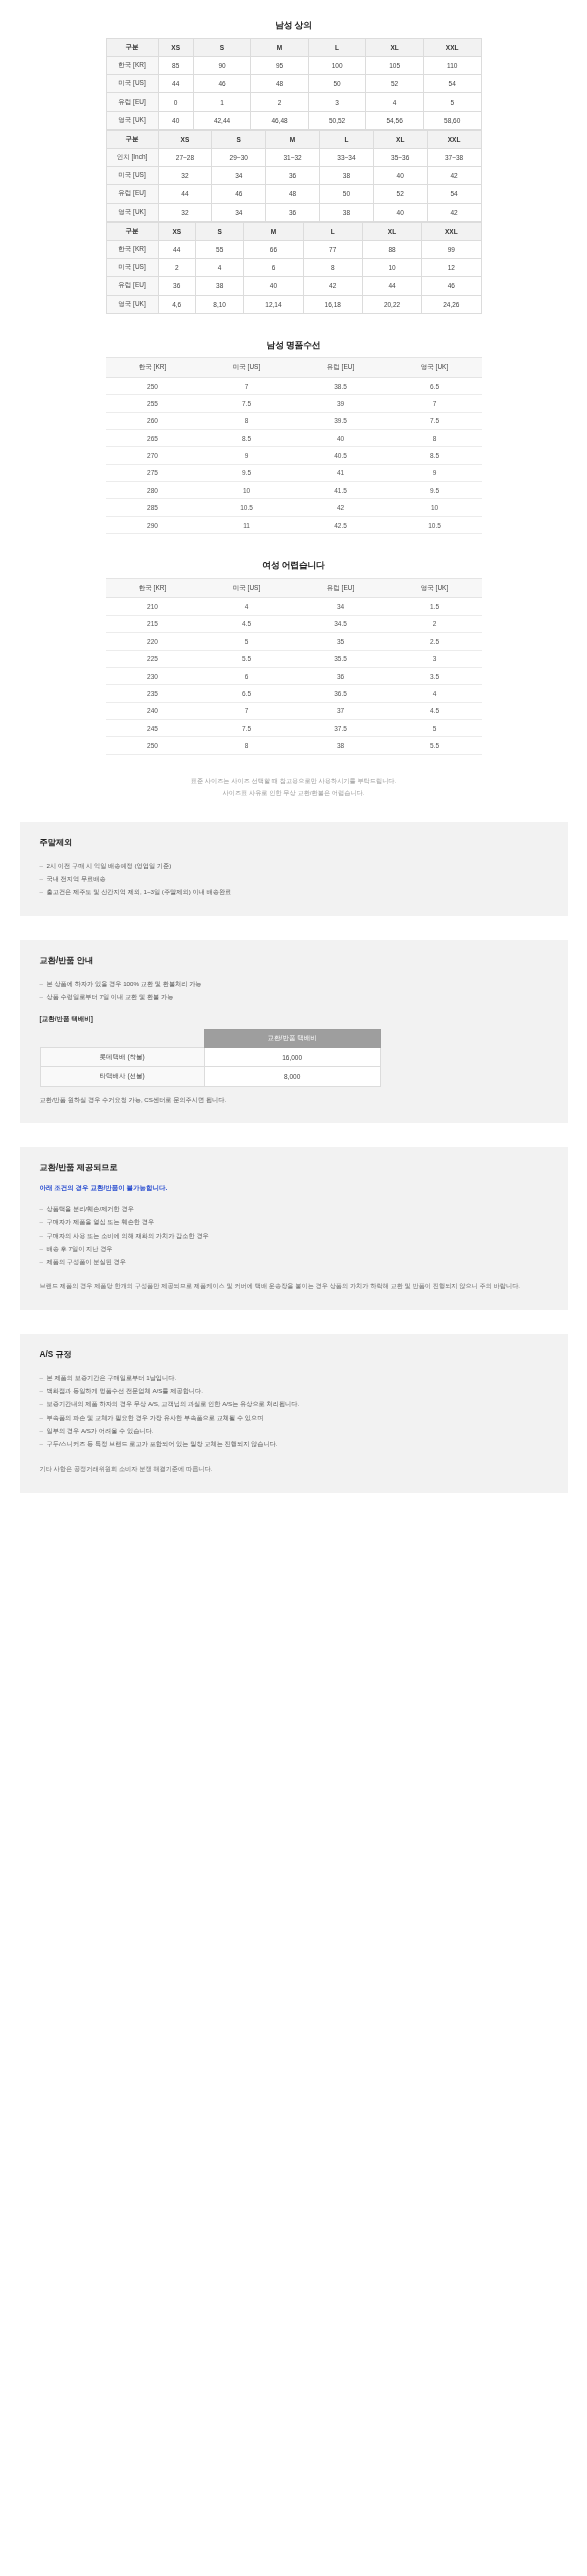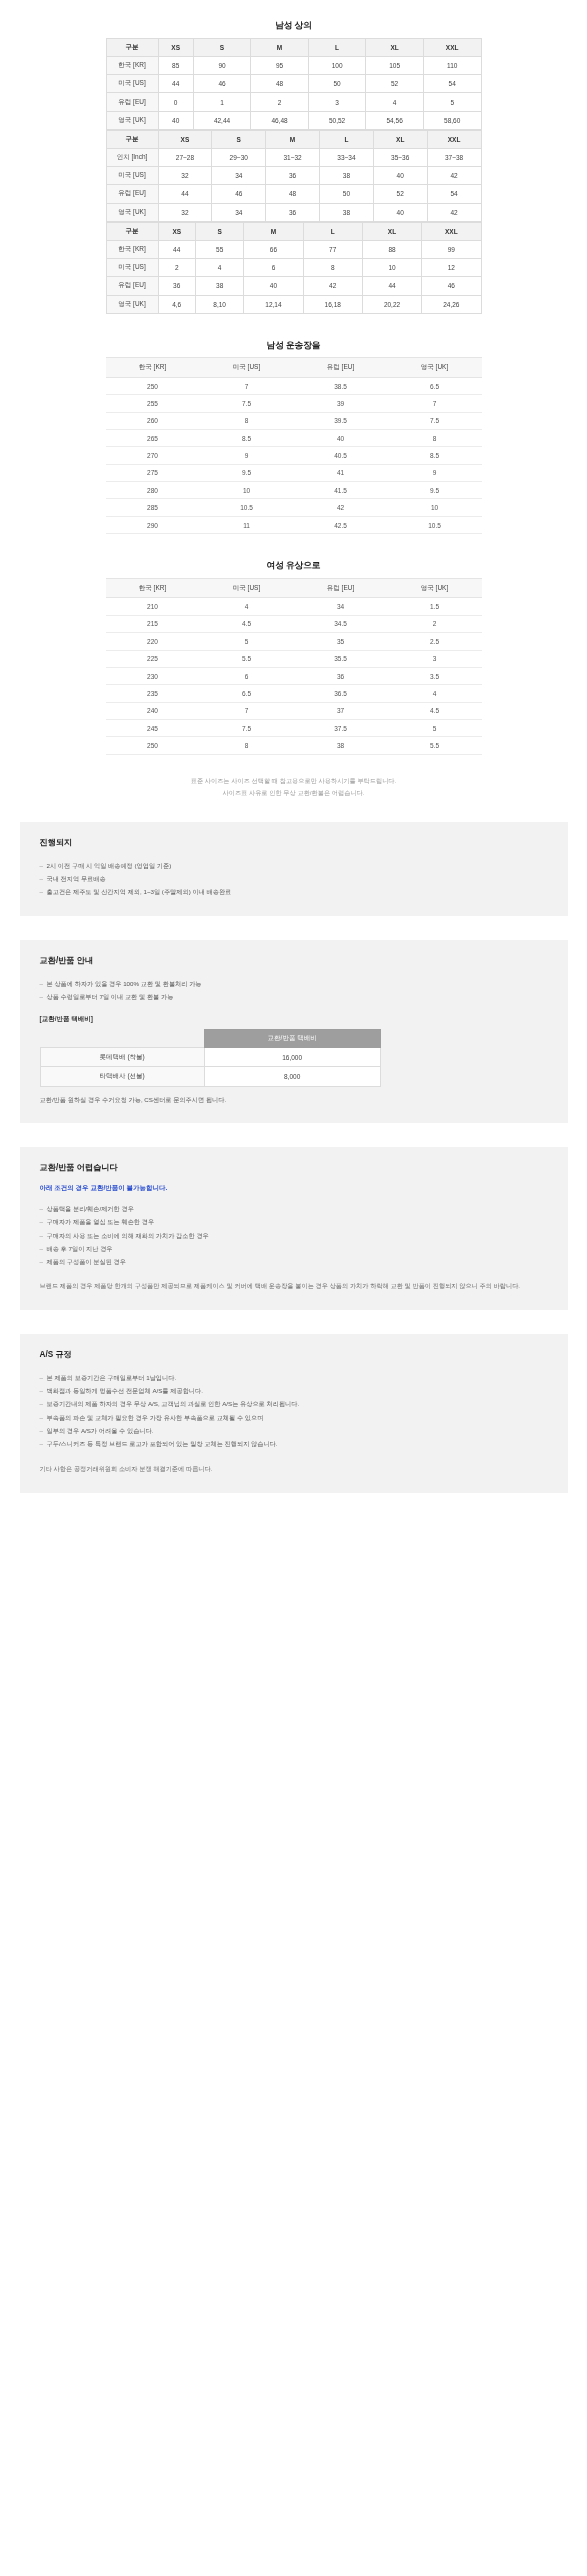--- a/index.html
+++ b/index.html
@@ -316,21 +316,21 @@
         <td>12,14</td>
         <td>16,18</td>
         <td>20,22</td>
         <td>24,26</td>
       </tr>
     </tbody>
   </table>
 
   <div class="spacer-sm"></div>
 
-  <div class="section-title">남성 운송장을</div>
+  <div class="section-title">남성 명품수선</div>
   <table class="shoetable">
     <thead>
       <tr>
         <th>한국 [KR]</th>
         <th>미국 [US]</th>
         <th>유럽 [EU]</th>
         <th>영국 [UK]</th>
       </tr>
     </thead>
     <tbody>
@@ -386,21 +386,21 @@
         <td>290</td>
         <td>11</td>
         <td>42.5</td>
         <td>10.5</td>
       </tr>
     </tbody>
   </table>
 
   <div class="spacer-sm"></div>
 
-  <div class="section-title">여성 유상으로</div>
+  <div class="section-title">여성 어렵습니다</div>
   <table class="shoetable">
     <thead>
       <tr>
         <th>한국 [KR]</th>
         <th>미국 [US]</th>
         <th>유럽 [EU]</th>
         <th>영국 [UK]</th>
       </tr>
     </thead>
     <tbody>
@@ -460,21 +460,21 @@
       </tr>
     </tbody>
   </table>
 
   <div class="note">
     <div>표준 사이즈는 사이즈 선택할 때 참고용으로만 사용하시기를 부탁드립니다.</div>
     <div>사이즈표 사유로 인한 무상 교환/환불은 어렵습니다.</div>
   </div>
 
   <div class="panel">
-    <h3>진행되지</h3>
+    <h3>주말제외</h3>
     <ul>
       <li>2시 이전 구매 시 익일 배송예정 (영업일 기준)</li>
       <li>국내 전지역 무료배송</li>
       <li>출고건은 제주도 및 산간지역 제외, 1~3일 (주말제외) 이내 배송완료</li>
     </ul>
   </div>
 
   <div class="panel">
     <h3>교환/반품 안내</h3>
     <ul>
@@ -497,21 +497,21 @@
         <tr>
           <td class="rowlabel">타택배사 (선불)</td>
           <td>8,000</td>
         </tr>
       </tbody>
     </table>
     <div class="fee-note">교환/반품 원하실 경우 수거요청 가능, CS센터로 문의주시면 됩니다.</div>
   </div>
 
   <div class="panel">
-    <h3>교환/반품 어렵습니다</h3>
+    <h3>교환/반품 제공되므로</h3>
     <div class="warn-head">아래 조건의 경우 교환/반품이 불가능합니다.</div>
     <ul>
       <li>상품택을 분리/훼손/제거한 경우</li>
       <li>구매자가 제품을 열심 또는 훼손한 경우</li>
       <li>구매자의 사용 또는 소비에 의해 재화의 가치가 감소한 경우</li>
       <li>배송 후 7일이 지난 경우</li>
       <li>제품의 구성품이 분실된 경우</li>
     </ul>
     <div class="para">브랜드 제품의 경우 제품당 한개의 구성품만 제공되므로 제품케이스 및 커버에 택배 운송장을 붙이는 경우 상품의 가치가 하락해 교환 및 반품이 진행되지 않으니 주의 바랍니다.</div>
   </div>

